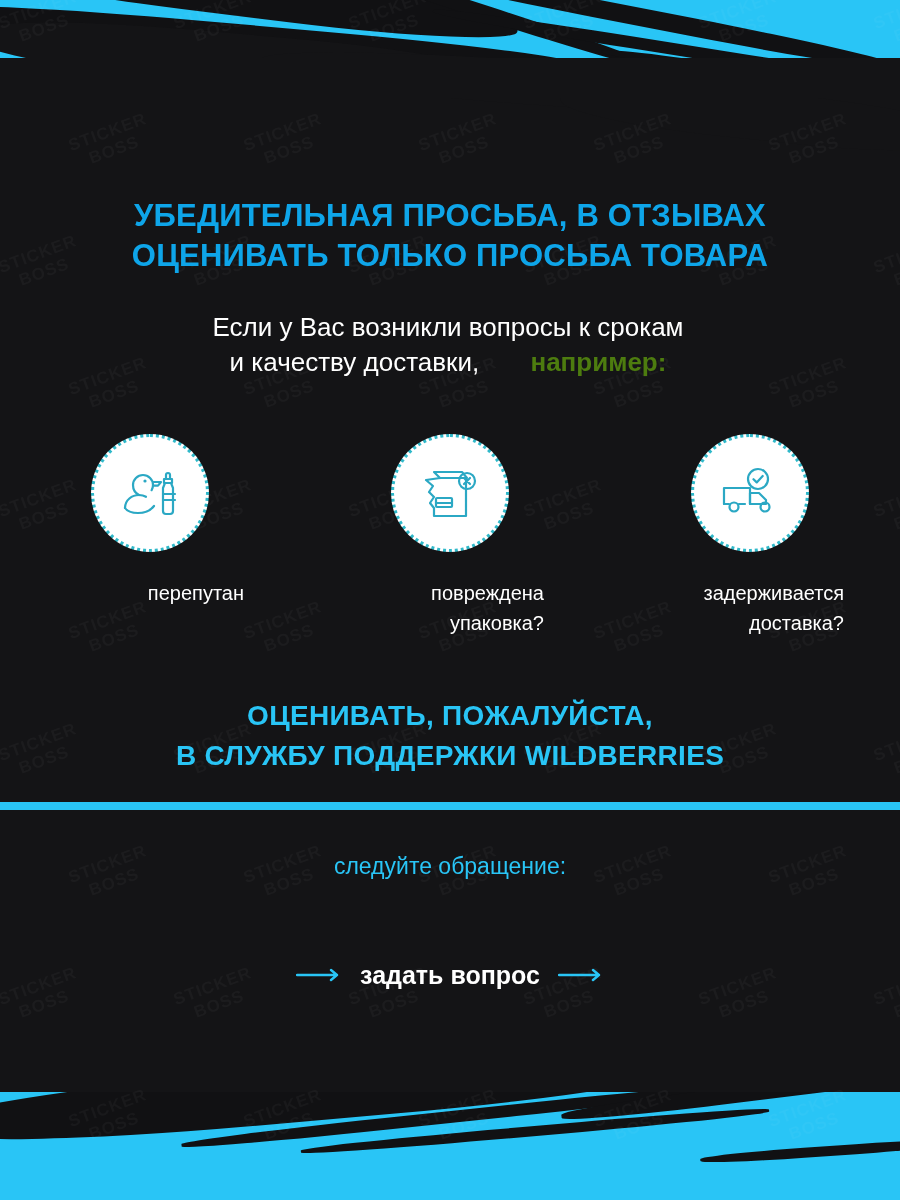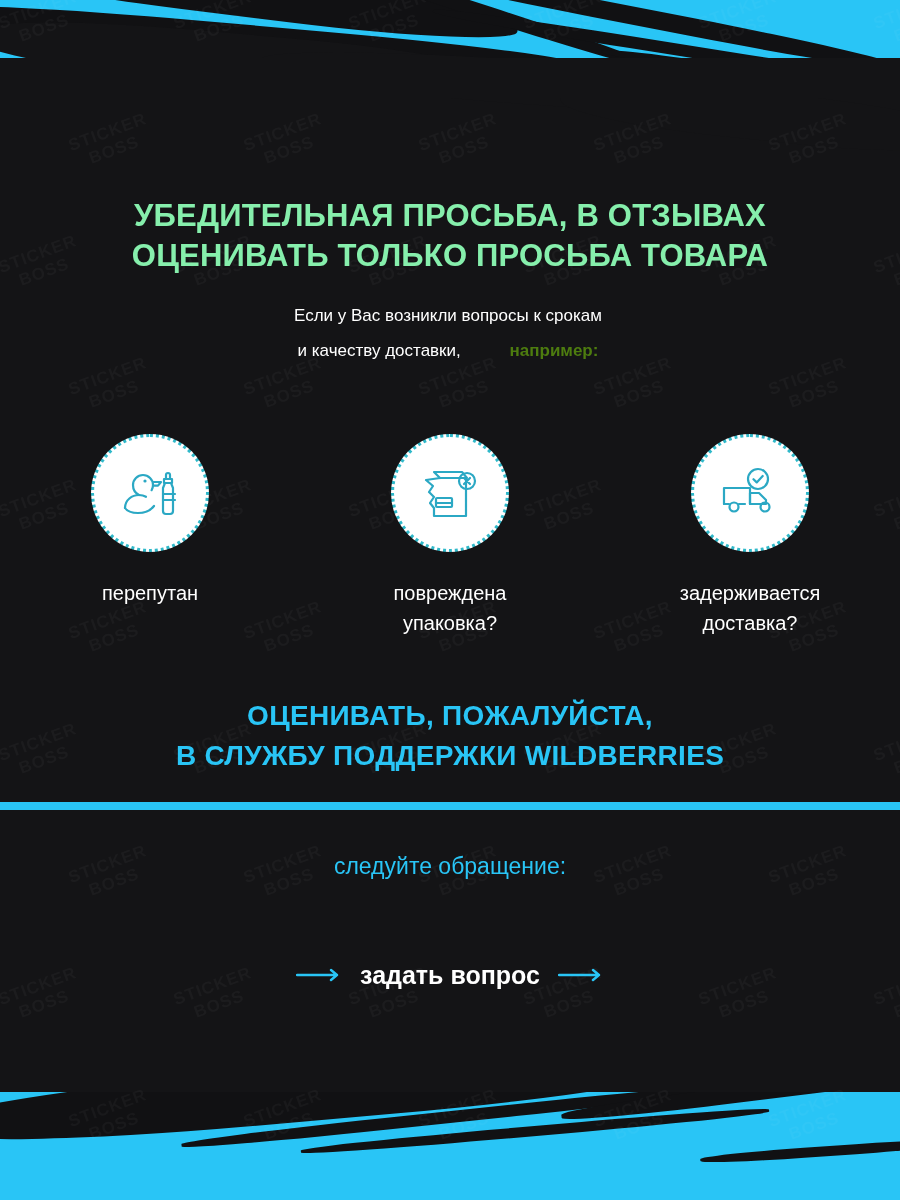--- a/index.html
+++ b/index.html
@@ -74,51 +74,51 @@
     position: absolute;
     inset: 0;
   }
 
   .headline {
     position: absolute;
     top: 196px;
     left: 0;
     width: 900px;
     text-align: center;
-    color: #86efac;
+    color: #0ea5e9;
     font-weight: 700;
     font-size: 31px;
     line-height: 40px;
     letter-spacing: 0.2px;
   }
 
   .subline {
     position: absolute;
-    top: 298px;
+    top: 310px;
     left: 0;
     width: 896px;
     text-align: center;
     color: #ffffff;
     font-weight: 400;
-    font-size: 17px;
+    font-size: 26px;
     line-height: 35px;
   }
   .subline .accent { color: #4d7c0f; font-weight: 700; margin-left: 44px; }
 
   
   .icons-row {
     position: absolute;
     top: 434px;
     left: 0;
     width: 900px;
     display: flex;
     justify-content: center;
     gap: 112px;
   }
-  .icon-col { width: 188px; text-align: center; }
+  .icon-col { width: 188px; text-align: right; }
   .circle {
     width: 118px;
     height: 118px;
     margin: 0 auto;
     border-radius: 50%;
     background: #ffffff;
     border: 3px dotted #2fb8c9;
     display: flex;
     align-items: center;
     justify-content: center;

